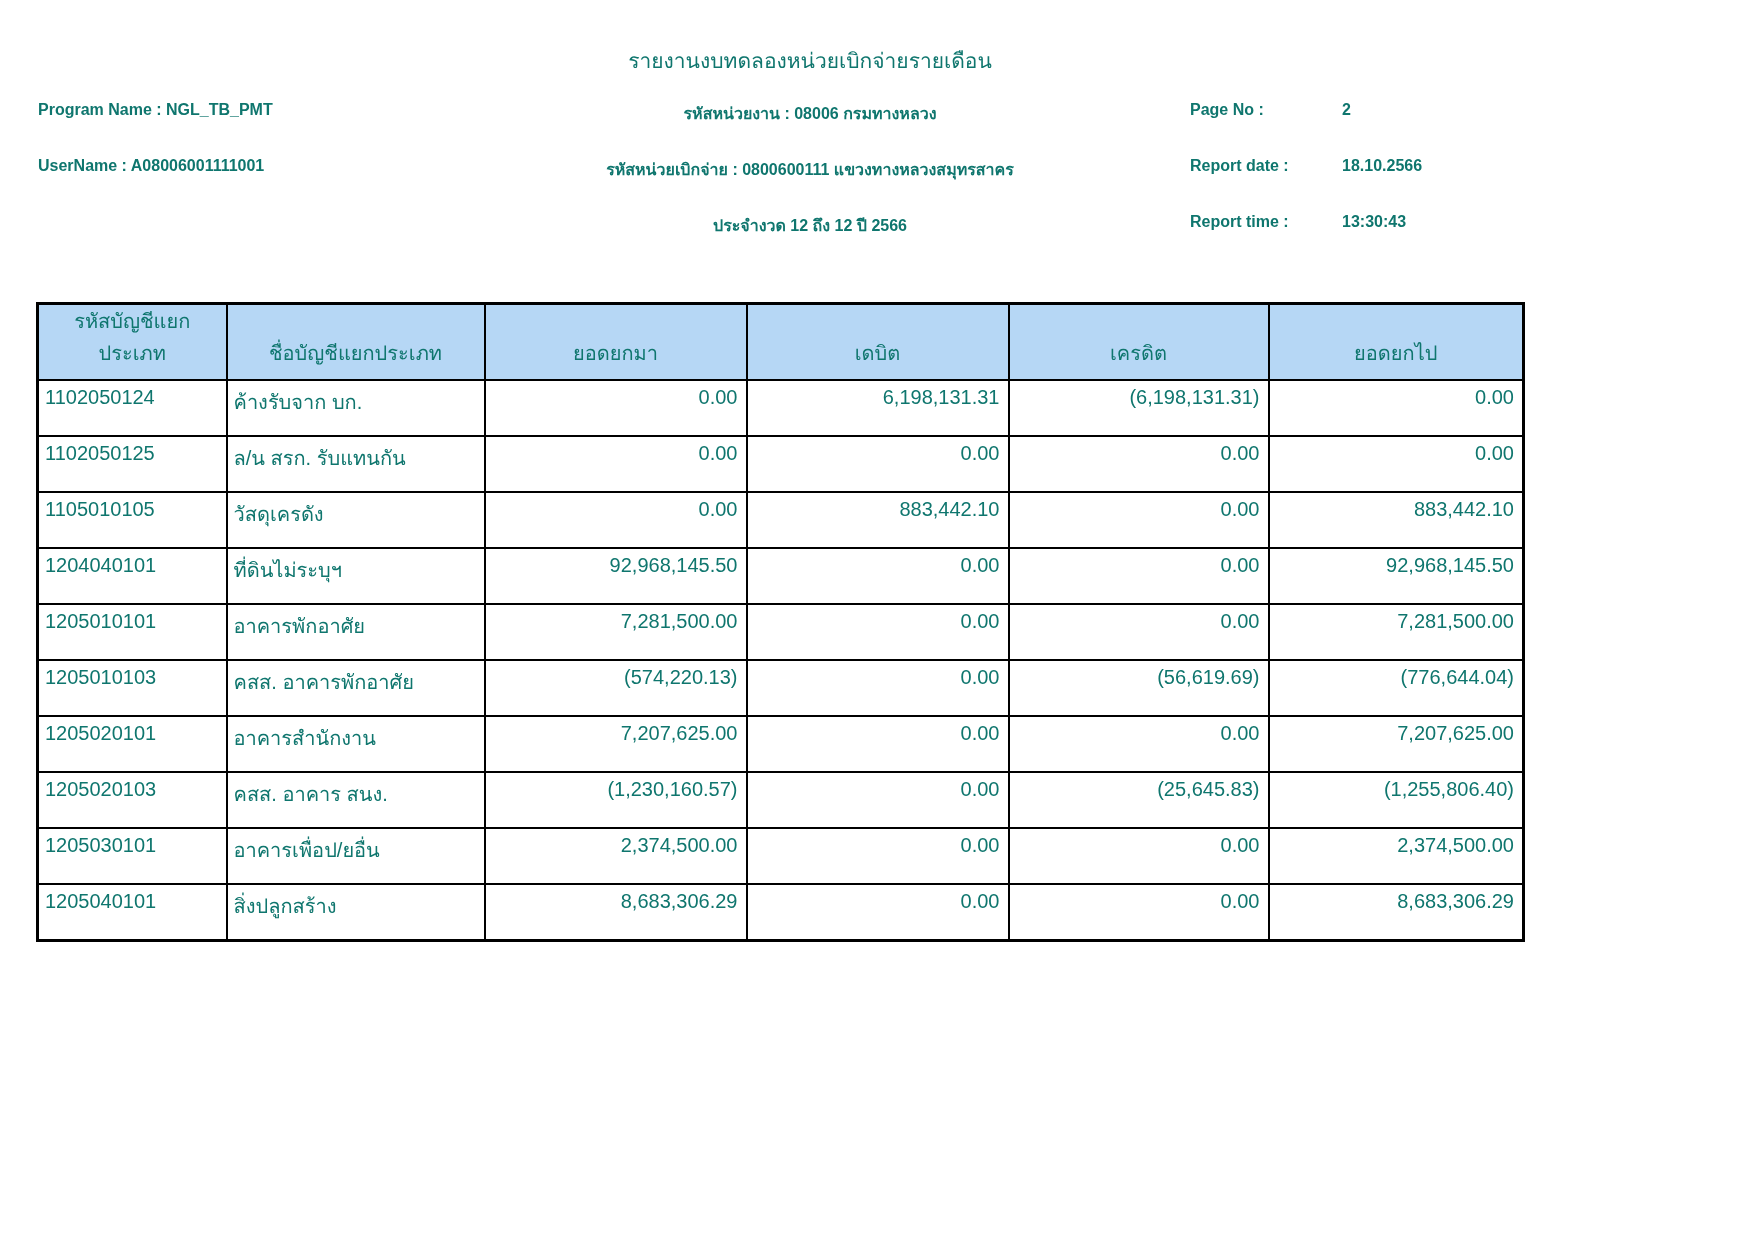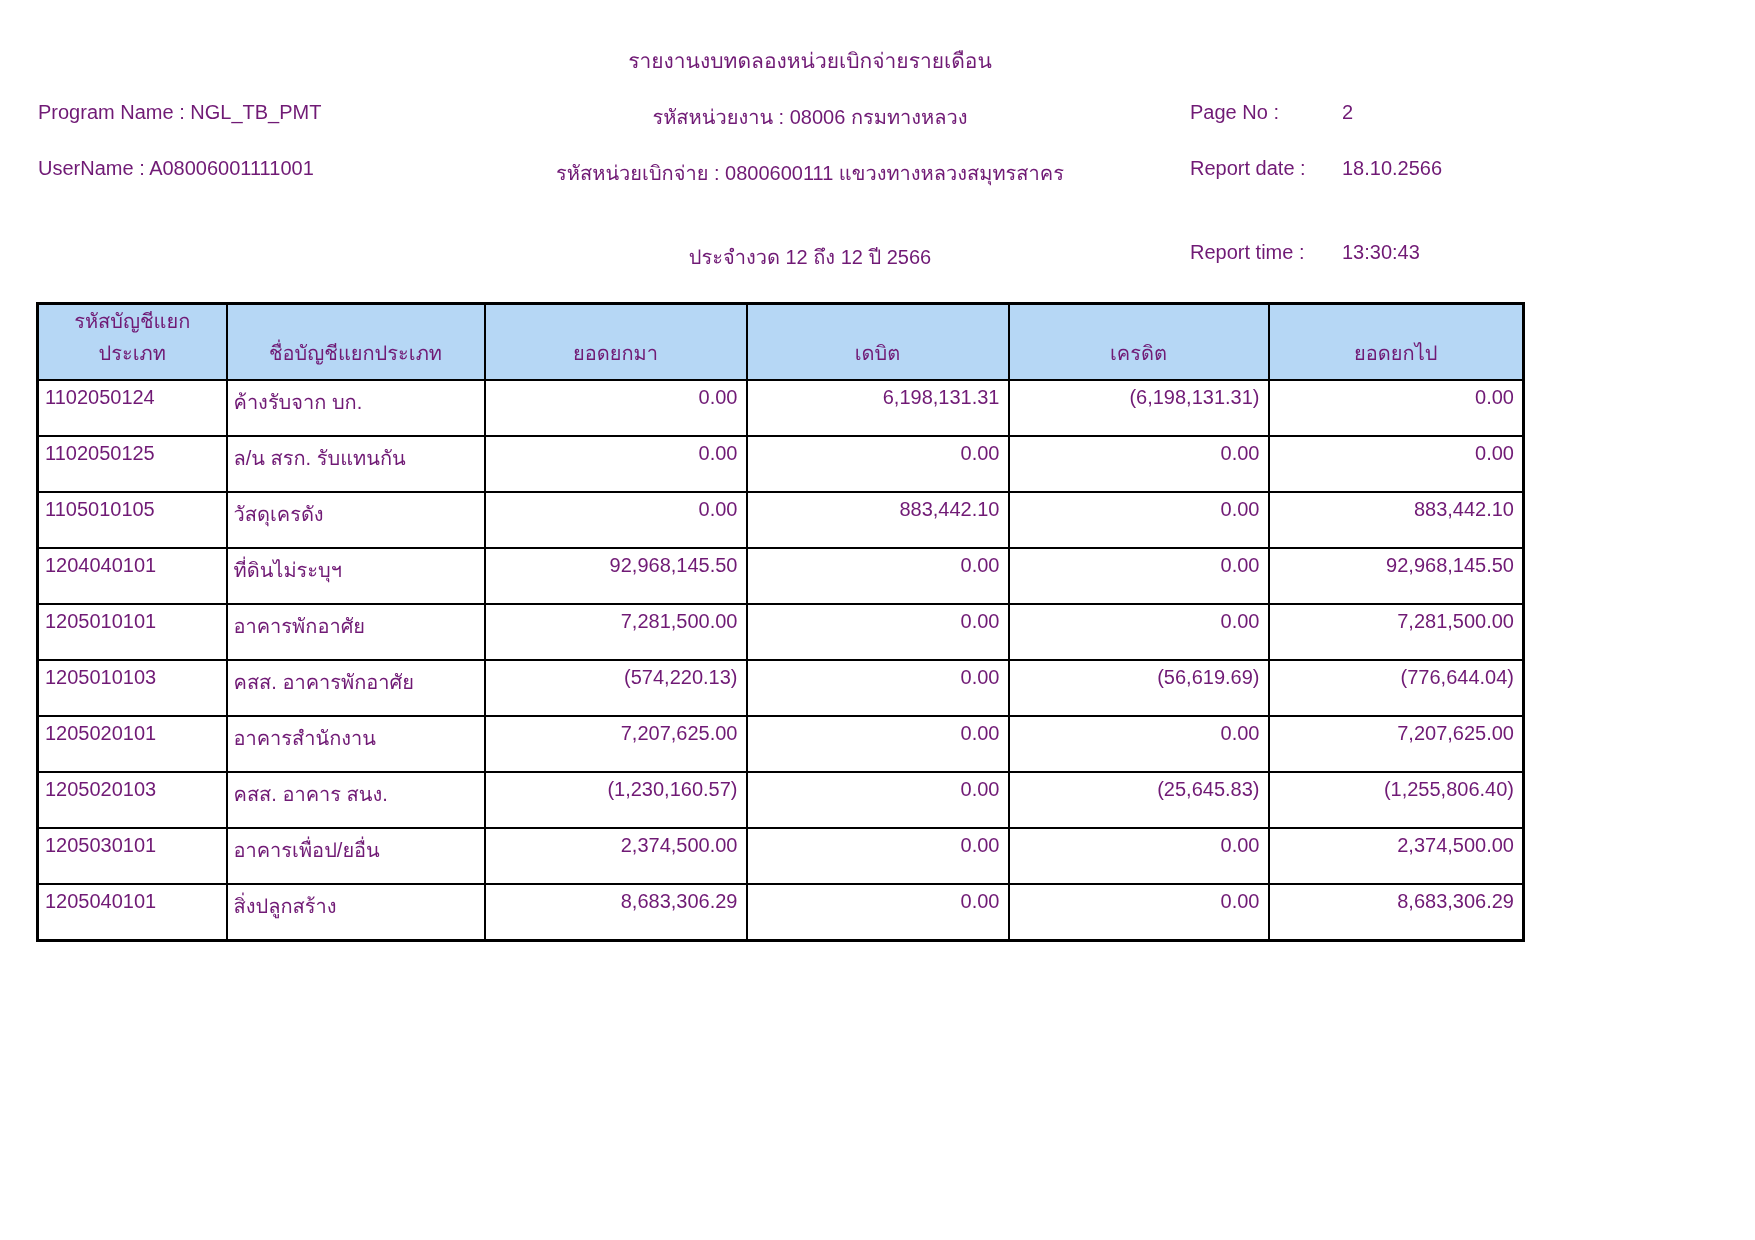--- a/index.html
+++ b/index.html
@@ -1,36 +1,36 @@
 <!DOCTYPE html>
 <html><head>
 <meta charset="utf-8">
 <style>
   html,body { margin:0; padding:0; background:#ffffff; }
   .page {
     position:relative;
     width:1755px; height:1240px;
     background:#ffffff;
     font-family:"Liberation Sans","DejaVu Sans",sans-serif;
-    color:#701a75;
+    color:#0f766e;
     overflow:hidden;
   }
   .report-title {
     position:absolute; top:44px; left:810px;
     transform:translateX(-50%);
     font-size:21px; white-space:nowrap;
   }
-  .hline { position:absolute; font-size:20px; white-space:nowrap; }
+  .hline { position:absolute; font-size:16px; white-space:nowrap;font-weight:bold; }
   .h-left   { left:38px; }
   .h-center { left:810px; transform:translateX(-50%); }
   .h-rlabel { left:1190px; }
   .h-rvalue { left:1342px; }
   .row1 { top:101px; }
   .row2 { top:157px; }
-  .row3 { top:213px;margin-top:28px; }
+  .row3 { top:213px; }
 
   table.report-table {
     position:absolute; left:36px; top:302px;
     width:1486px;
     border-collapse:collapse;
     table-layout:fixed;
     border:3px solid #000;
   }
   .report-table th, .report-table td {
     border:2px solid #000;

